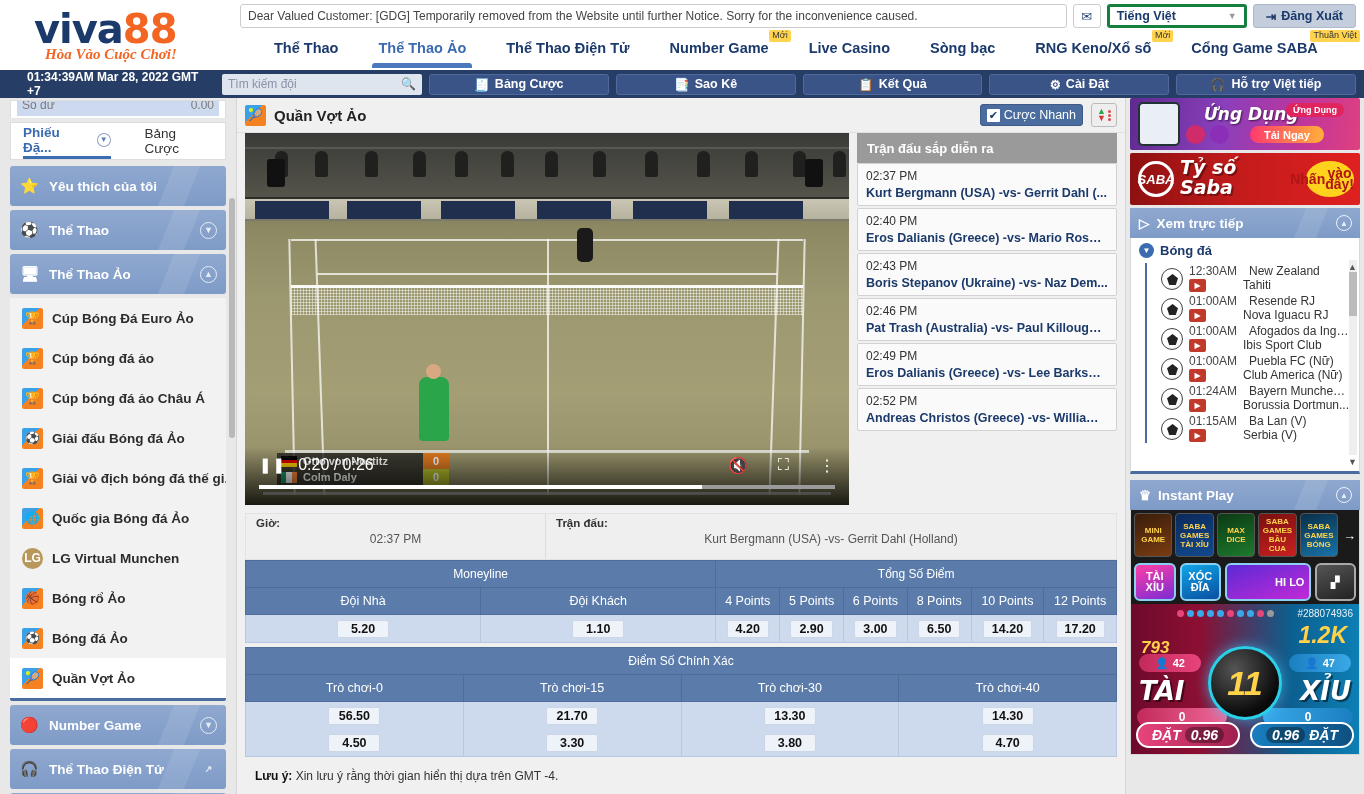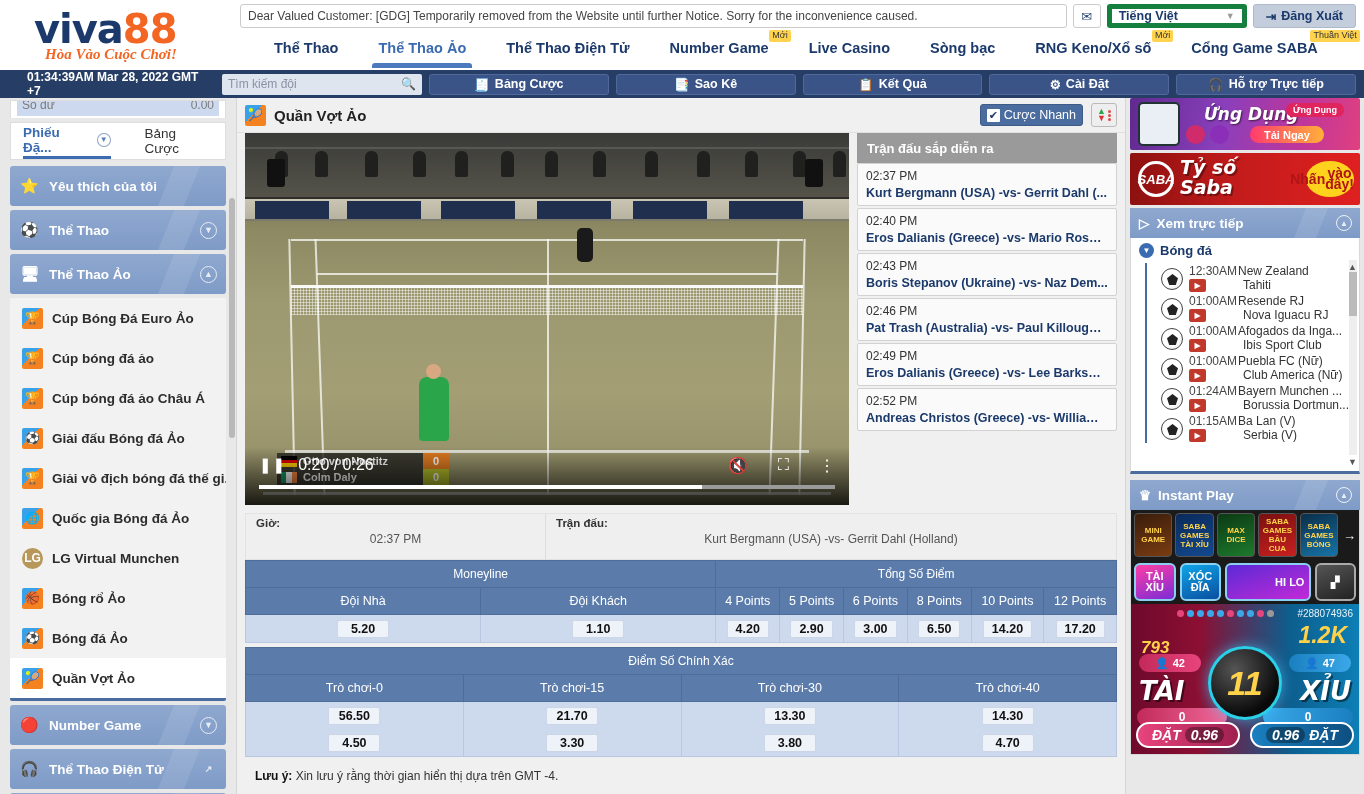--- a/index.html
+++ b/index.html
@@ -41,21 +41,21 @@
     flex: 1; height: 24px; border: 1px solid #ccc; border-radius: 3px;
     background: #fff; font-size: 12px; color: #444;
     padding: 4px 7px; overflow: hidden; white-space: nowrap;
   }
   .mail-btn {
     width: 28px; height: 24px; border: 1px solid #ccc; border-radius: 3px;
     background: #fff; display: flex; align-items: center; justify-content: center;
     color: #2d4a77; font-size: 13px; cursor: pointer;
   }
   .lang-select {
-    width: 140px; height: 24px; border: 5px solid #15803d; border-radius: 3px;
+    width: 140px; height: 24px; border: 3px solid #15803d; border-radius: 3px;
     background: #fff; font-size: 12.5px; color: #1b3a6b; font-weight: bold;
     display: flex; align-items: center; justify-content: space-between;
     padding: 0 7px; cursor: pointer;
   }
   .lang-select .chev { color: #999; font-size: 9px; }
   .logout-btn {
     height: 24px; background: #c3cddb; border: 1px solid #aebaca; border-radius: 3px;
     color: #1b3a6b; font-size: 12.5px; font-weight: bold;
     display: flex; align-items: center; gap: 5px; padding: 0 12px;
     cursor: pointer; white-space: nowrap;
@@ -419,21 +419,21 @@
   .ball {
     width: 22px; height: 22px; border-radius: 50%; flex: 0 0 22px; margin-top: 4px;
     background: radial-gradient(circle at 35% 30%, #fff 0%, #fff 52%, #e3e3e3 100%);
     border: 1px solid #444; position: relative;
   }
   .ball::after {
     content:""; position:absolute; left: 5px; top: 5px; width: 11px; height: 11px;
     background:#222; clip-path: polygon(50% 0,100% 38%,80% 100%,20% 100%,0 38%);
   }
   .live-info { flex: 1; min-width: 0; }
-  .live-l1 { display:flex; gap: 1px; font-size: 12px; color:#333; white-space:nowrap; overflow:hidden; }
+  .live-l1 { display:flex; gap: 12px; font-size: 12px; color:#333; white-space:nowrap; overflow:hidden; }
   .live-l1 .tm { color:#444; }
   .live-l1 .t1 { overflow:hidden; text-overflow:ellipsis; }
   .live-l2 { display:flex; gap: 5px; align-items:center; font-size: 12px; color:#333; }
   .play-ico {
     width: 17px; height: 13px; background:#c0392b; border-radius:2px; color:#fff;
     font-size: 8px; display:flex; align-items:center; justify-content:center; flex:0 0 17px;
   }
   .live-l2 .t2 { margin-left: 32px; overflow:hidden; text-overflow:ellipsis; white-space:nowrap; }
   .live-sb {
     position:absolute; right: 2px; top: 22px; bottom: 16px; width: 8px; background:#eee;
@@ -585,21 +585,21 @@
   <div class="tb-btn">
       <span>📋</span>
       <span>Kết Quả</span>
     </div>
   <div class="tb-btn">
       <span>⚙</span>
       <span>Cài Đặt</span>
     </div>
   <div class="tb-btn">
       <span>🎧</span>
-      <span>Hỗ trợ Trực tiếp</span>
+      <span>Hỗ trợ Việt tiếp</span>
     </div>
 </div>
 
 <div class="page-body">
 
   <div class="left-side">
     <div class="balance-strip">
       <div class="balance-inner">
         <span>Số dư</span>
         <span>0.00</span>

